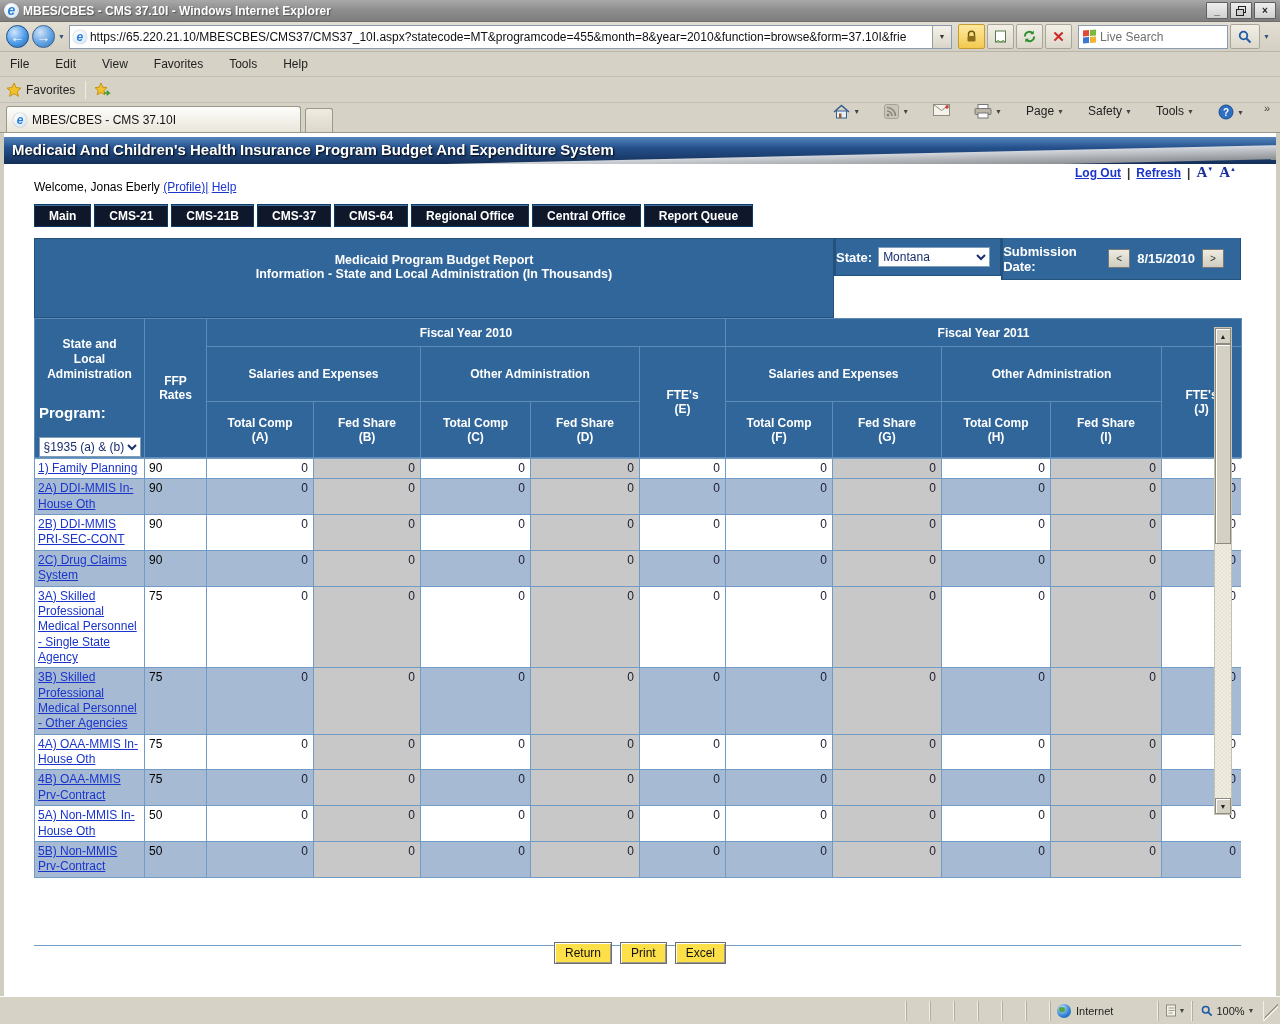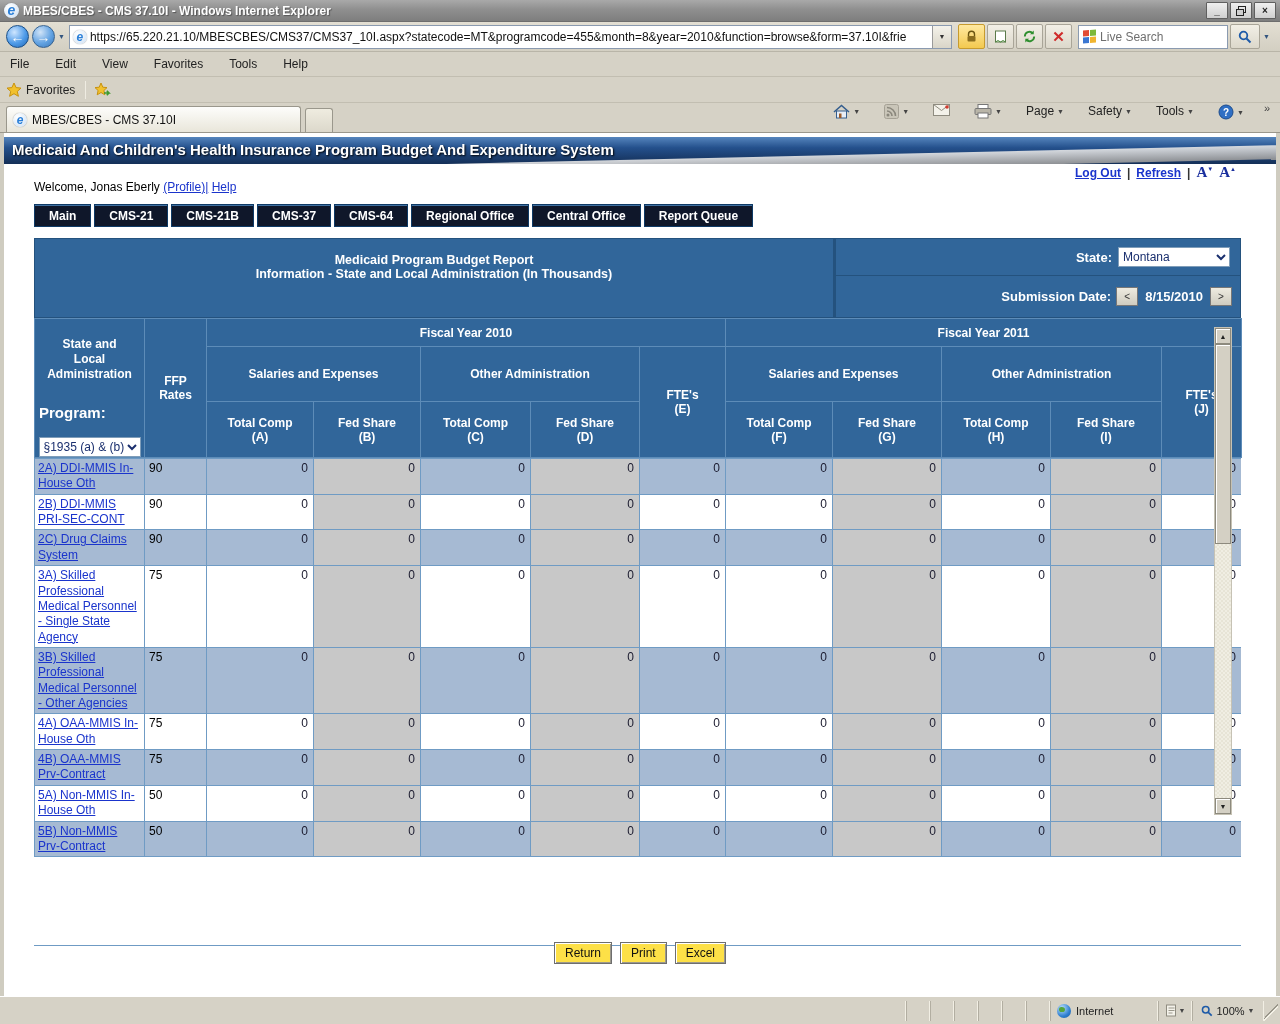--- a/index.html
+++ b/index.html
@@ -78,26 +78,26 @@
   .navtab { background:#0f172a; border:1px solid #0e3a66; color:#fff; font-weight:bold; font-size:12px;
     height:23px; display:flex; align-items:center; justify-content:center; padding:0 14px; box-shadow:inset 0 1px 0 #3f6f9f;}
 
   
   #report { position:absolute; left:30px; top:105px; width:1207px;}
   #rephead { display:flex; }
   #rephead .left { width:800px; height:80px; background:#31669a; border:1px solid #24527e; color:#fff; text-align:center;}
   #rephead .left .code { font-size:13px; font-weight:bold; margin-top:12px;}
   #rephead .left .l1 { font-size:12.5px; font-weight:bold; margin-top:14px;}
   #rephead .left .l2 { font-size:12.5px; font-weight:bold;}
-  #rephead .right { width:407px; display:flex; flex-direction:column;}
+  #rephead .right { width:407px; display:flex; }
   .staterow { height:38px; background:#31669a; border:1px solid #24527e; border-left:2px solid #24527e;
     display:flex; align-items:center; justify-content:flex-end; padding-right:10px; gap:6px;}
   .staterow .lbl, .daterow .lbl { color:#fff; font-weight:bold; font-size:13px;}
   .daterow { height:42px; background:#31669a; border:1px solid #24527e; border-left:2px solid #24527e; border-top:none;
-    display:flex; align-items:center; justify-content:flex-end; padding-right:8px; gap:5px;}
+    display:flex; align-items:center; justify-content:flex-end; padding-right:16px; gap:5px;}
   .daterow .date { color:#fff; font-weight:bold; font-size:13px; margin:0 2px;}
   .datebtn { min-width:22px; height:19px; font-size:10px; background:linear-gradient(180deg,#eeebe0,#cfccc0);
     border:1px solid #777; color:#333; }
   select.classic { font-size:12px; height:20px; border:1px solid #7f9db9; background:#fff; color:#1a2f6e;}
   #stateselect { width:112px; }
   #programselect { width:102px; margin-top:2px; }
 
   table.rep { border-collapse:collapse; table-layout:fixed; width:1207px; }
   table.rep th, table.rep td { border:1px solid #6f9bc4; overflow:hidden; }
   table.rep th { background:#31669a; color:#fff; font-weight:bold; font-size:12px; text-align:center;
@@ -420,20 +420,34 @@
             <col style="width:110px">
             <col style="width:109px">
             <col style="width:86px">
           <col style="width:107px">
             <col style="width:109px">
             <col style="width:109px">
             <col style="width:111px">
             <col style="width:80px">
         </colgroup>
         <tbody>
+            <tr class="odd">
+              <td class="rowlabel"><a href="#">1) Family Planning</a></td>
+              <td class="ffp">90</td>
+              <td class="val">0</td>
+              <td class="val fed">0</td>
+              <td class="val">0</td>
+              <td class="val fed">0</td>
+              <td class="val">0</td>
+              <td class="val">0</td>
+              <td class="val fed">0</td>
+              <td class="val">0</td>
+              <td class="val fed">0</td>
+              <td class="val">0</td>
+            </tr>
             <tr class="even">
               <td class="rowlabel"><a href="#">2A) DDI-MMIS In-House Oth</a></td>
               <td class="ffp">90</td>
               <td class="val">0</td>
               <td class="val fed">0</td>
               <td class="val">0</td>
               <td class="val fed">0</td>
               <td class="val">0</td>
               <td class="val">0</td>
               <td class="val fed">0</td>

